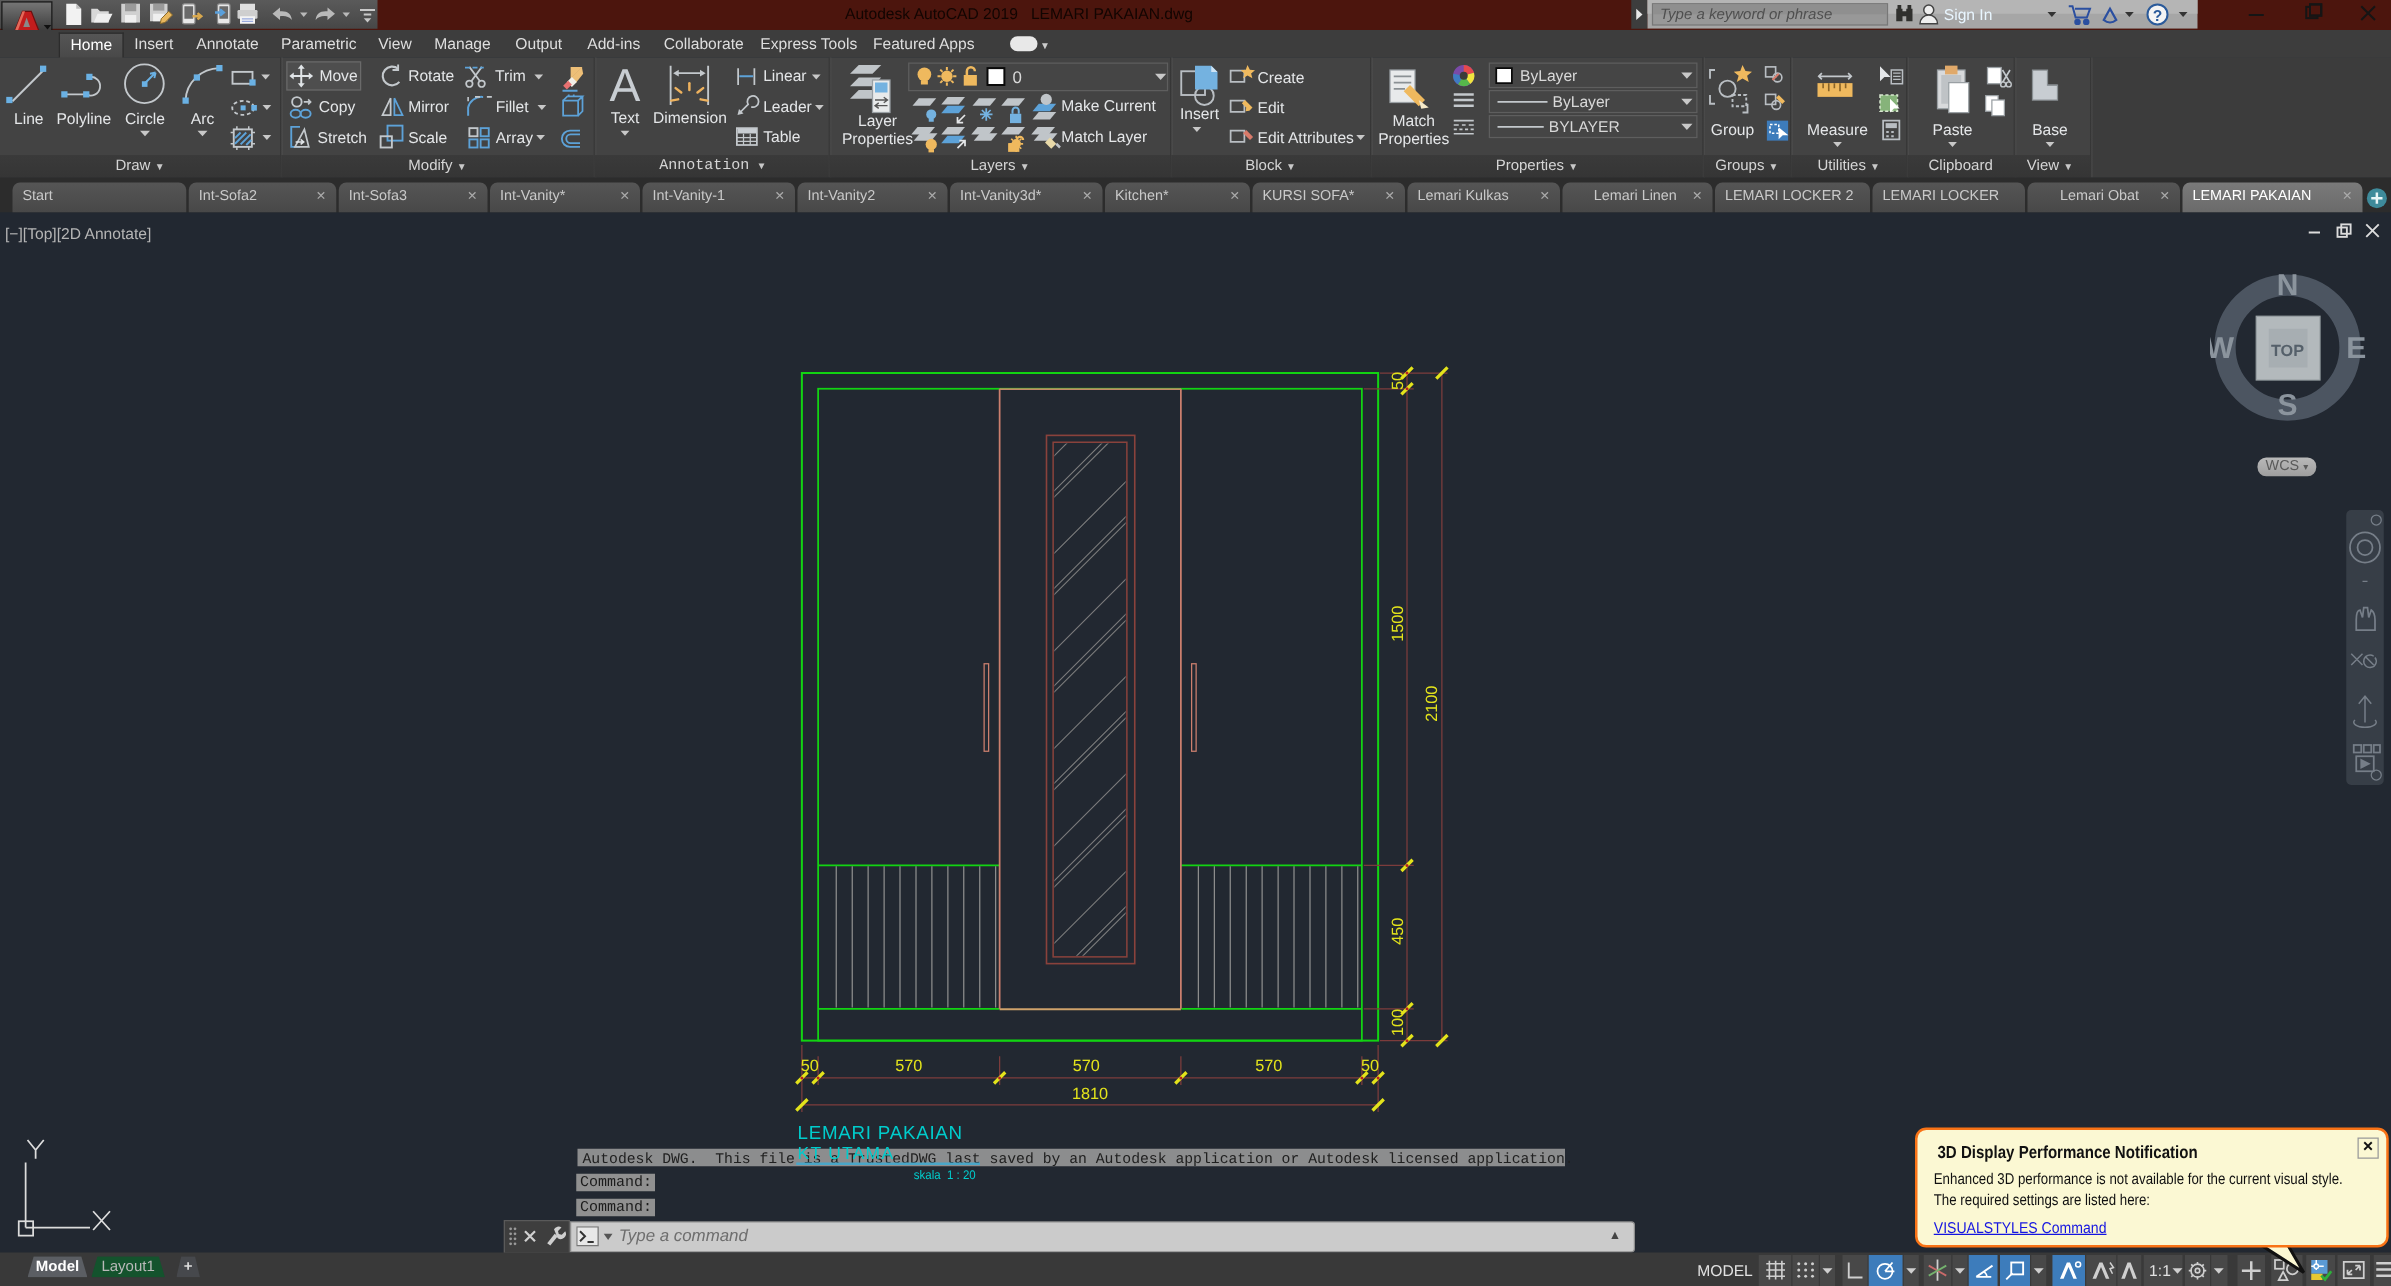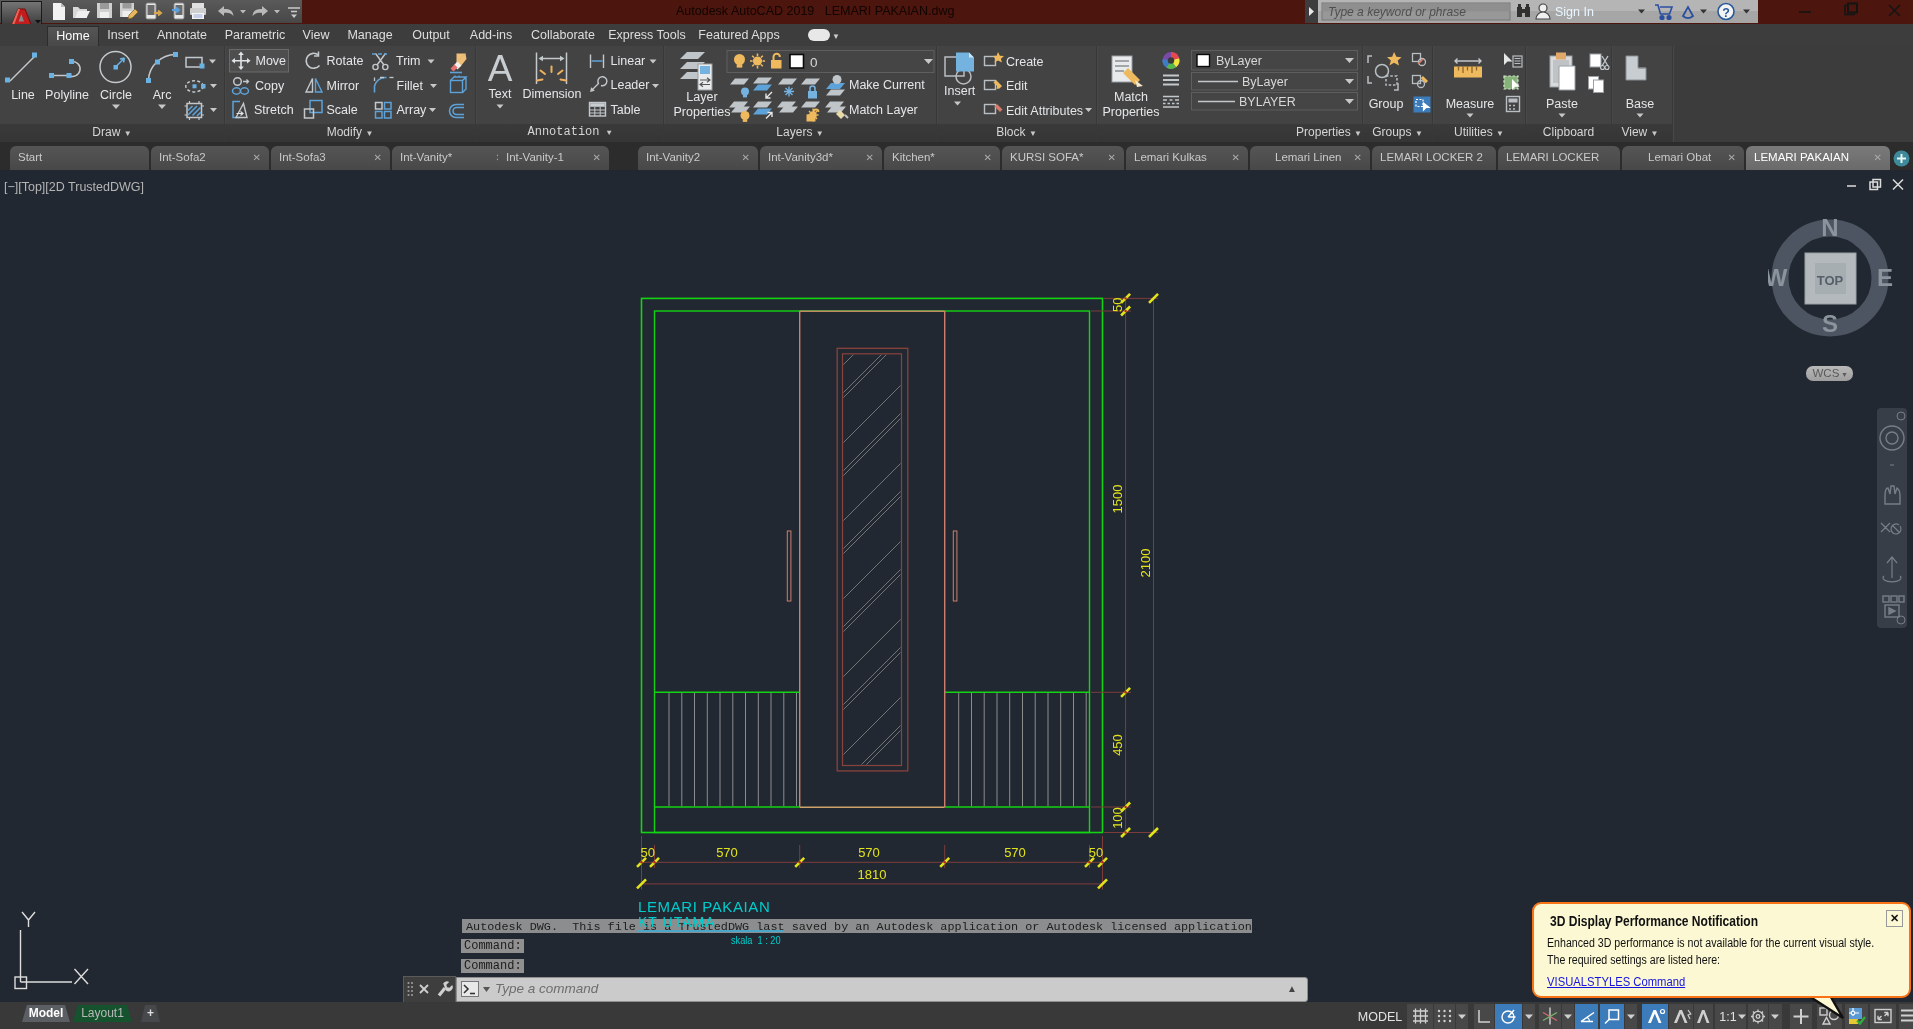--- a/index.html
+++ b/index.html
@@ -574,51 +574,51 @@
   <div class="psep" style="left:1432px;"></div>
   <div class="psep" style="left:1525px;"></div>
   <div class="psep" style="left:1611px;"></div>
   <div class="psep" style="left:1672px;"></div>
   <div class="abs" style="left:1674px;top:0;width:239px;height:96px;background:#3c3c3c;"></div>
   <div class="plabel" style="left:0px;width:224px;">Draw&nbsp;<span class="dropdown-caret">▼</span></div>
   <div class="plabel" style="left:225px;width:250px;">Modify&nbsp;<span class="dropdown-caret">▼</span></div>
   <div class="plabel" style="left:476px;width:187px;font-family:Liberation Mono, monospace;">Annotation&nbsp;<span class="dropdown-caret">▼</span></div>
   <div class="plabel" style="left:664px;width:272px;">Layers&nbsp;<span class="dropdown-caret">▼</span></div>
   <div class="plabel" style="left:937px;width:159px;">Block&nbsp;<span class="dropdown-caret">▼</span></div>
-  <div class="plabel" style="left:1097px;width:265px;text-align:right;">Properties&nbsp;<span class="dropdown-caret">▼</span></div>
+  <div class="plabel" style="left:1097px;width:265px;">Properties&nbsp;<span class="dropdown-caret">▼</span></div>
   <div class="plabel" style="left:1363px;width:69px;">Groups&nbsp;<span class="dropdown-caret">▼</span></div>
   <div class="plabel" style="left:1433px;width:92px;">Utilities&nbsp;<span class="dropdown-caret">▼</span></div>
   <div class="plabel" style="left:1526px;width:85px;">Clipboard</div>
   <div class="plabel" style="left:1608px;width:64px;">View&nbsp;<span class="dropdown-caret">▼</span></div>
 </div>
 
 <div id="filetabs">
   <div class="ftab" style="left:10px;width:139px;">Start</div>
   <div class="ftab" style="left:151px;width:118px;">Int-Sofa2<span class="x">✕</span></div>
   <div class="ftab" style="left:271px;width:119px;">Int-Sofa3<span class="x">✕</span></div>
   <div class="ftab" style="left:392px;width:120px;">Int-Vanity*<span class="x">✕</span></div>
-  <div class="ftab" style="left:498px;width:111px;">Int-Vanity-1<span class="x">✕</span></div>
+  <div class="ftab" style="left:514px;width:122px;">Int-Vanity-1<span class="x">✕</span></div>
   <div class="ftab" style="left:638px;width:120px;">Int-Vanity2<span class="x">✕</span></div>
   <div class="ftab" style="left:760px;width:122px;">Int-Vanity3d*<span class="x">✕</span></div>
   <div class="ftab" style="left:884px;width:116px;">Kitchen*<span class="x">✕</span></div>
   <div class="ftab" style="left:1002px;width:122px;">KURSI SOFA*<span class="x">✕</span></div>
   <div class="ftab" style="left:1126px;width:122px;">Lemari Kulkas<span class="x">✕</span></div>
   <div class="ftab" style="left:1250px;width:120px;padding-left:25px;">Lemari Linen<span class="x">✕</span></div>
   <div class="ftab" style="left:1372px;width:124px;">LEMARI LOCKER 2<span class="x">✕</span></div>
   <div class="ftab" style="left:1498px;width:122px;">LEMARI LOCKER<span class="x">✕</span></div>
   <div class="ftab" style="left:1622px;width:122px;padding-left:26px;">Lemari Obat<span class="x">✕</span></div>
   <div class="ftab" style="left:1746px;width:144px;background:linear-gradient(#7a7a7a,#6a6a6a);color:#fff;">LEMARI PAKAIAN<span class="x">✕</span></div>
   <svg class="abs" style="left:1893px;top:8px;" width="17" height="17" viewBox="0 0 17 17">
     <circle cx="8.5" cy="8.5" r="8" fill="#3e8a9a"></circle>
     <path d="M8.5 4 v9 M4 8.5 h9" stroke="#e8f4f6" stroke-width="2"></path>
   </svg>
 </div>
 
 <div id="canvas">
-  <div class="abs" style="left:4px;top:10px;color:#b5b5b5;font-size:12.5px;">[−][Top][2D TrustedDWG]</div>
+  <div class="abs" style="left:4px;top:10px;color:#b5b5b5;font-size:12.5px;">[−][Top][2D Annotate]</div>
   <svg class="abs" style="left:1846px;top:8px;" width="62" height="14" viewBox="0 0 62 14">
     <g stroke="#dcdcdc" stroke-width="1.5" fill="none">
       <path d="M1 8 h9"></path>
       <rect x="24" y="4" width="7.5" height="7.5"></rect>
       <rect x="27" y="1.5" width="7.5" height="7.5"></rect>
       <path d="M47 1.5 l10 10 M57 1.5 l-10 10"></path>
     </g>
   </svg>
 
   <svg class="abs" style="left:600px;top:120px;" width="580" height="670" viewBox="600 290 580 670">

